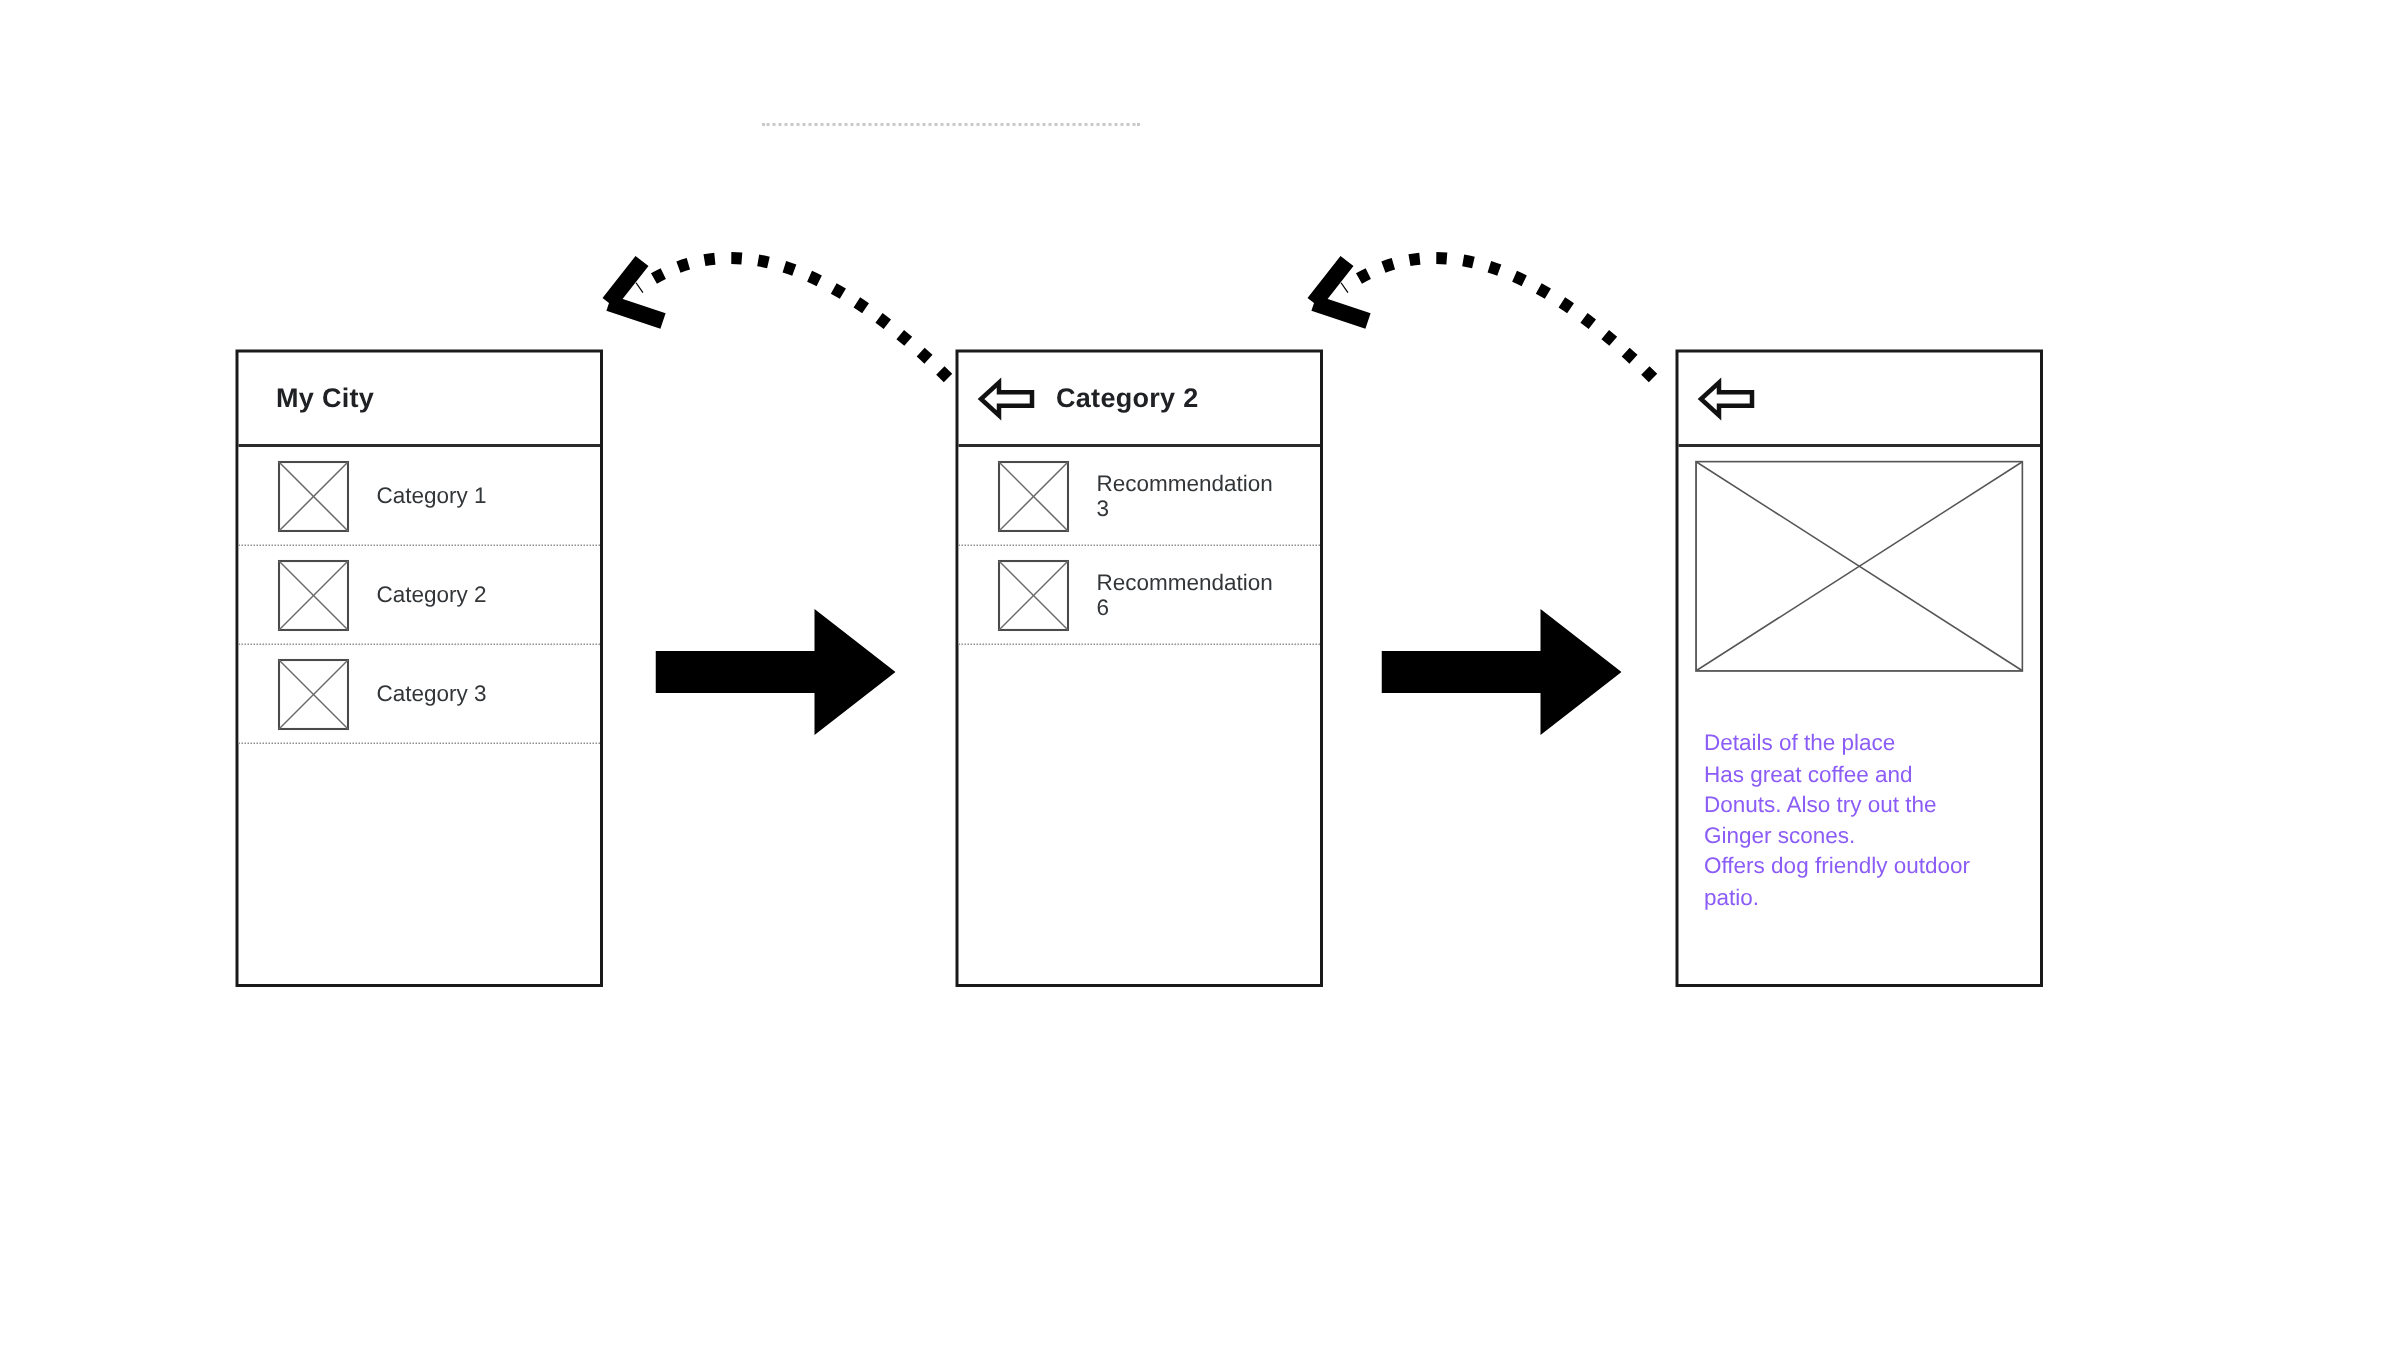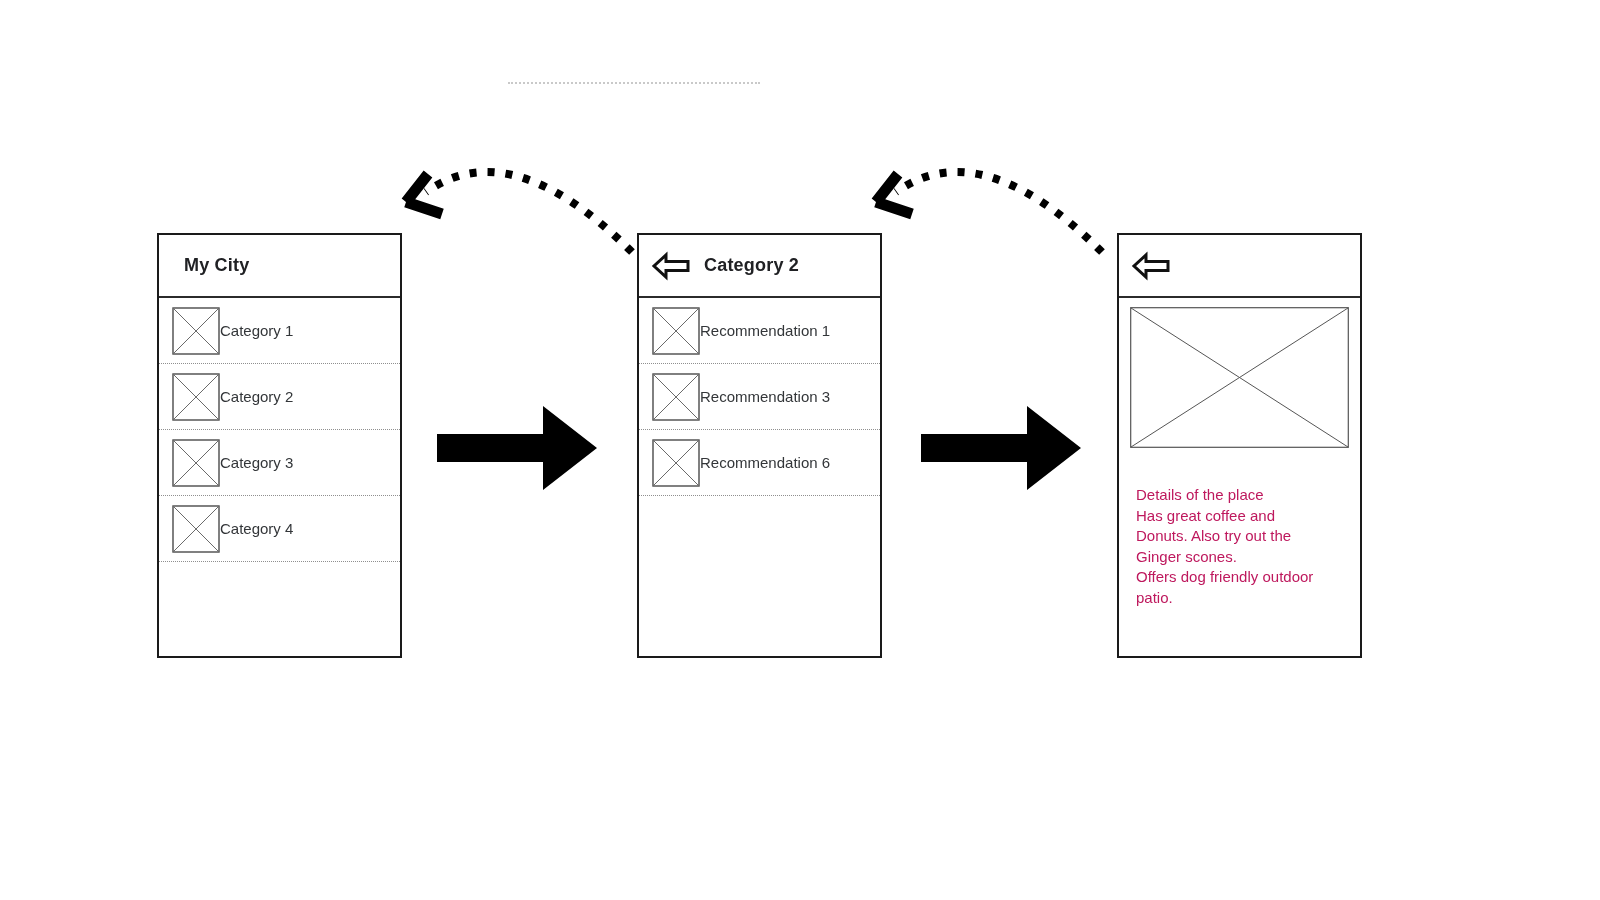--- a/index.html
+++ b/index.html
@@ -26,29 +26,29 @@
   }
   .phone.p1 .phone-header{padding-left:25px;}
   .phone-title{
     font-size:18px;font-weight:700;color:#202124;letter-spacing:.2px;line-height:1.2;
   }
   .phone.p3 .phone-title{max-width:150px;font-size:17px;}
   .back-btn{display:inline-flex;flex:0 0 auto;cursor:pointer;}
   .list{position:absolute;left:0;right:0;top:63px;bottom:0;overflow:hidden;}
   .row{
     height:66px;box-sizing:border-box;display:flex;align-items:center;
-    padding:0 13px;border-bottom:1px dotted #8f8f8f;background:#fff;
+    gap:18px;padding:0 26px;border-bottom:1px dotted #8f8f8f;background:#fff;
   }
   .row-label{font-size:15px;color:#333639;}
   .ph-icon{display:inline-flex;flex:0 0 auto;}
   
   .place-body{padding:9px 11px 0 11px;}
   .place-image{display:block;}
   .place-details{margin-top:33px;padding-left:6px;}
-  .details-line{font-size:15px;line-height:20.5px;color:#be185d;}
+  .details-line{font-size:15px;line-height:20.5px;color:#8b5cf6;}
   
   .flow-arrow{position:absolute;}
   .arrow1{left:437px;top:406px;}
   .arrow2{left:921px;top:406px;}
   .curve{position:absolute;width:260px;height:130px;}
   .curveA{left:392px;top:130px;}
   .curveB{left:862px;top:130px;}
 </style>
 </head>
 <body>
@@ -85,53 +85,33 @@
       <div class="row">
         <span class="ph-icon">
           <svg width="48" height="48" viewBox="0 0 48 48">
               <rect x="1" y="1" width="46" height="46" fill="#fff" stroke="#4a4a4a" stroke-width="1.4"></rect>
               <line x1="1" y1="1" x2="47" y2="47" stroke="#6a6a6a" stroke-width="1"></line>
               <line x1="47" y1="1" x2="1" y2="47" stroke="#6a6a6a" stroke-width="1"></line>
             </svg>
         </span>
         <span class="row-label">Category 3</span>
       </div>
-      <div class="row">
-        <span class="ph-icon">
-          <svg width="48" height="48" viewBox="0 0 48 48">
-              <rect x="1" y="1" width="46" height="46" fill="#fff" stroke="#4a4a4a" stroke-width="1.4"></rect>
-              <line x1="1" y1="1" x2="47" y2="47" stroke="#6a6a6a" stroke-width="1"></line>
-              <line x1="47" y1="1" x2="1" y2="47" stroke="#6a6a6a" stroke-width="1"></line>
-            </svg>
-        </span>
-        <span class="row-label">Category 4</span>
-      </div>
     </div>
   </div>
 
   <div class="phone p2">
     <div class="phone-header">
       <span class="back-btn">
         <svg width="40" height="32" viewBox="0 0 40 32">
             <path d="M15,5 L15,11.5 L37,11.5 L37,20.5 L15,20.5 L15,27 L3,16 Z" fill="#fff" stroke="#111" stroke-width="3" stroke-linejoin="miter"></path>
           </svg>
       </span>
       <span class="phone-title">Category 2</span>
     </div>
     <div class="list">
-      <div class="row">
-        <span class="ph-icon">
-          <svg width="48" height="48" viewBox="0 0 48 48">
-              <rect x="1" y="1" width="46" height="46" fill="#fff" stroke="#4a4a4a" stroke-width="1.4"></rect>
-              <line x1="1" y1="1" x2="47" y2="47" stroke="#6a6a6a" stroke-width="1"></line>
-              <line x1="47" y1="1" x2="1" y2="47" stroke="#6a6a6a" stroke-width="1"></line>
-            </svg>
-        </span>
-        <span class="row-label">Recommendation 1</span>
-      </div>
       <div class="row">
         <span class="ph-icon">
           <svg width="48" height="48" viewBox="0 0 48 48">
               <rect x="1" y="1" width="46" height="46" fill="#fff" stroke="#4a4a4a" stroke-width="1.4"></rect>
               <line x1="1" y1="1" x2="47" y2="47" stroke="#6a6a6a" stroke-width="1"></line>
               <line x1="47" y1="1" x2="1" y2="47" stroke="#6a6a6a" stroke-width="1"></line>
             </svg>
         </span>
         <span class="row-label">Recommendation 3</span>
       </div>

